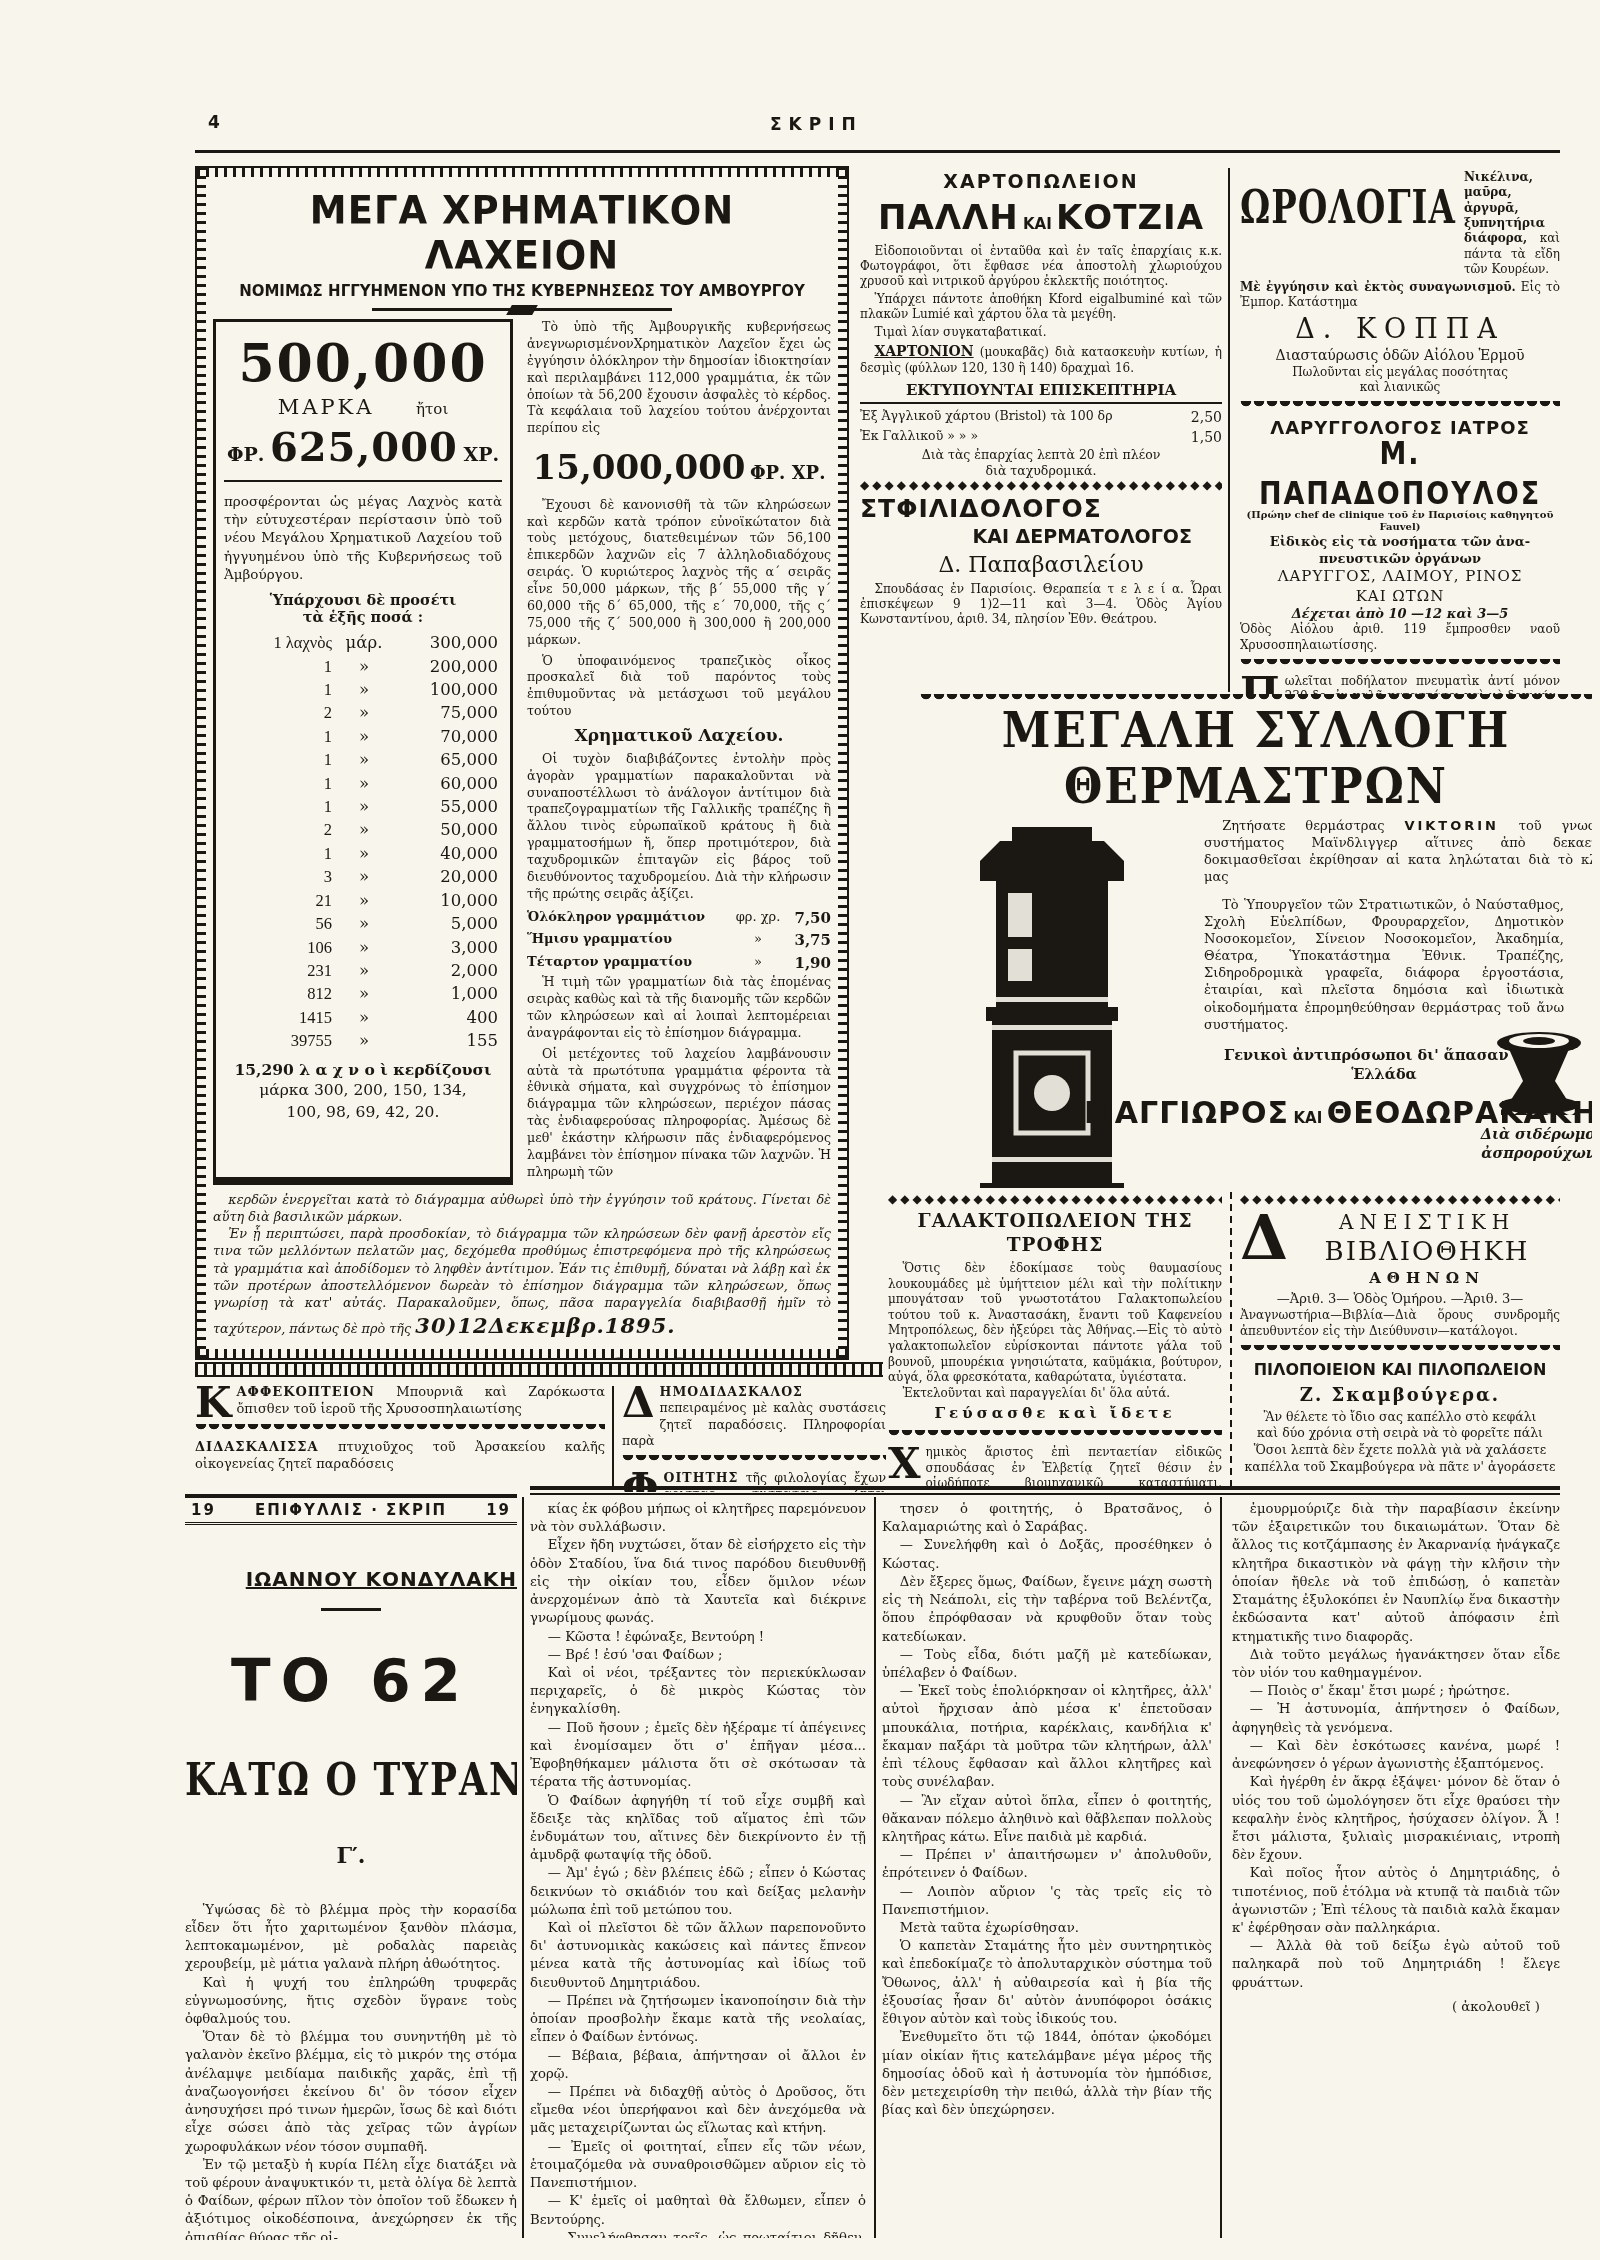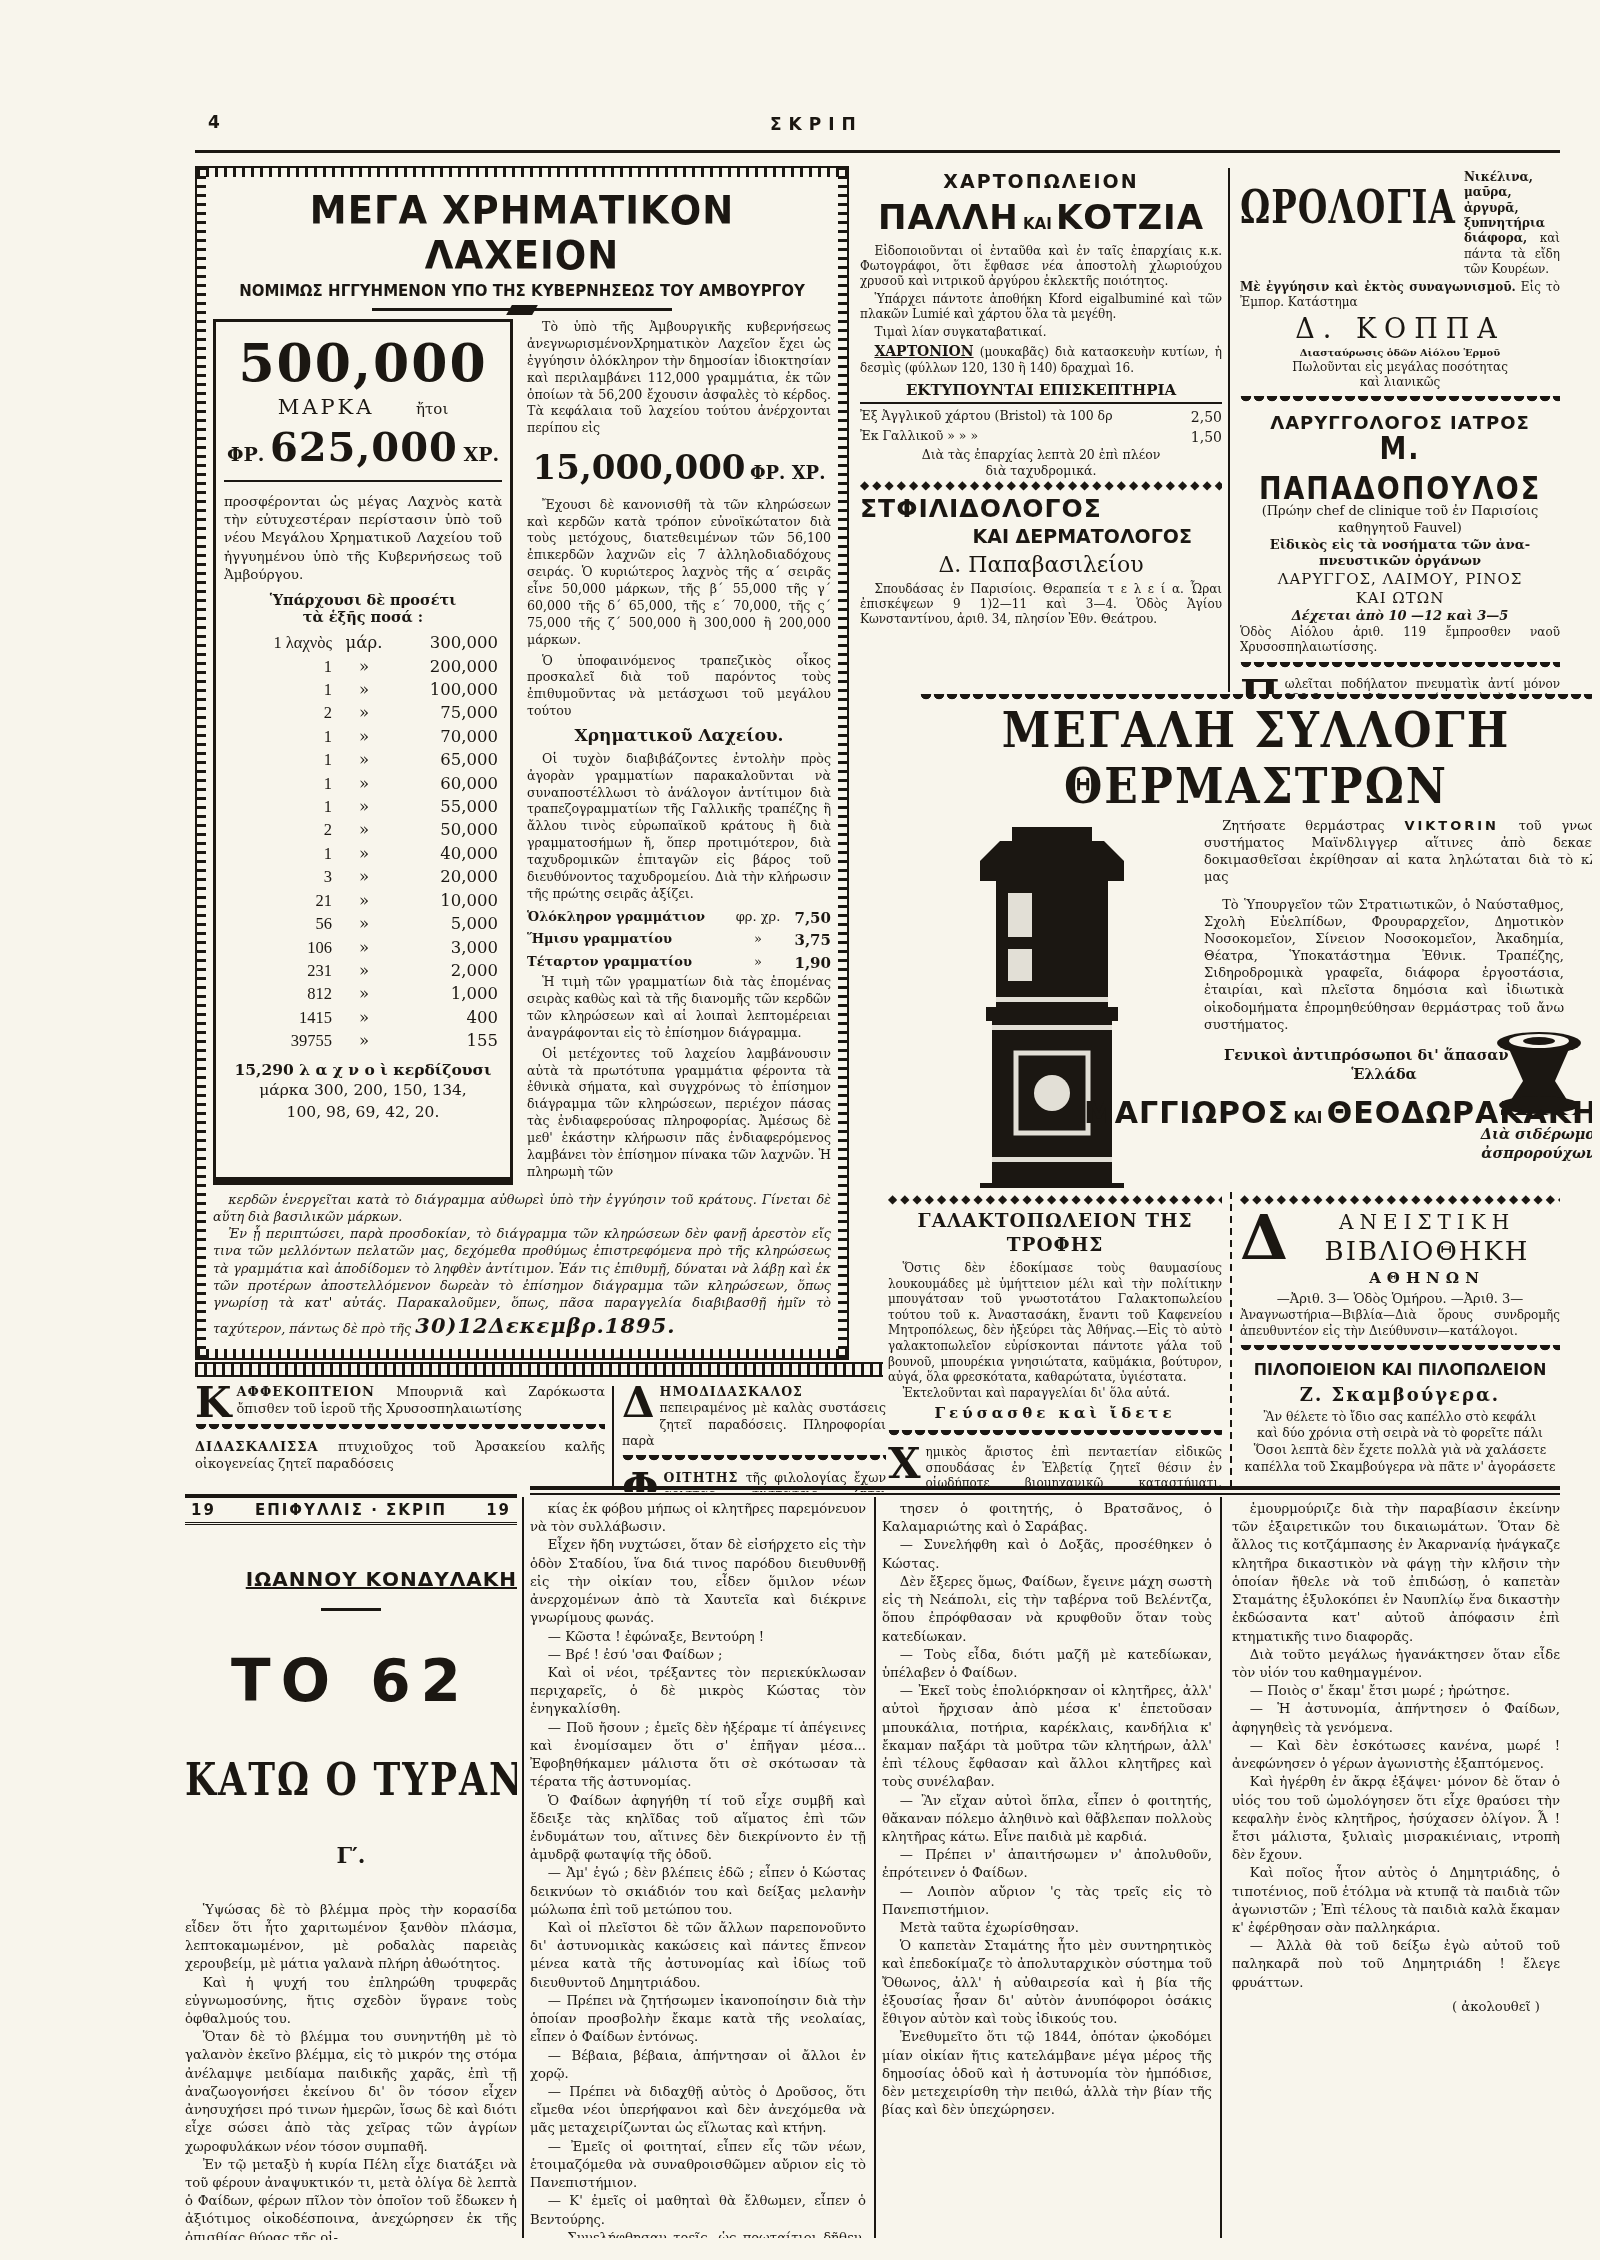--- a/index.html
+++ b/index.html
@@ -99,24 +99,24 @@
   .derm-t1 { font-size:25px; font-weight:bold; letter-spacing:1px; font-family:"DejaVu Sans",sans-serif; }
   .derm-t2 { font-size:19px; font-weight:bold; text-align:right; padding-right:30px; font-family:"DejaVu Sans",sans-serif; }
   .derm-name { text-align:center; font-size:22px; margin:3px 0; }
 
   
   .rightcol { position:absolute; left:1240px; top:170px; width:320px; height:524px; overflow:hidden; font-size:12px; line-height:1.28; }
   .watch-row { display:flex; gap:8px; }
   .watch-title { flex:0 0 150px; font-size:34px; font-weight:bold; transform:scaleY(1.35); transform-origin:top left; letter-spacing:1px; margin-top:8px; }
   .watch-body { flex:1; text-align:justify; }
   .koppa { text-align:center; font-size:27px; letter-spacing:8px; margin-top:2px; }
-  .koppa-addr { text-align:center; font-weight:bold; font-size:10px; }
+  .koppa-addr { text-align:center; font-weight:normal; font-size:14px; }
   .doc-kicker { text-align:center; font-weight:bold; font-size:18px; letter-spacing:1px; font-family:"DejaVu Sans",sans-serif; margin-top:4px; }
   .doc-name { text-align:center; font-weight:bold; font-size:27px; letter-spacing:2px; font-family:"DejaVu Sans",sans-serif; transform:scaleY(1.15); }
-  .doc-cred { text-align:center; font-size:13px; }
+  .doc-cred { text-align:center; font-size:10px;font-weight:bold; }
   .doc-spec { text-align:center; font-weight:bold; font-size:13px; }
   .doc-organs { text-align:center; font-size:15px; letter-spacing:1px; }
   .doc-hours { text-align:center; font-weight:bold; font-style:italic; font-size:13px; }
   .bike { margin-top:2px; text-align:justify; }
   .dropcap { float:left; font-size:42px; line-height:34px; font-weight:bold; margin:2px 5px 0 0; }
 
   
   .stoves { position:absolute; left:920px; top:694px; width:672px; height:494px; overflow:hidden; }
   .stoves .scallop { margin:0 0 4px; }
   .stoves-title { text-align:center; font-size:44px; font-weight:bold; letter-spacing:2px; transform:scaleY(1.1); }

